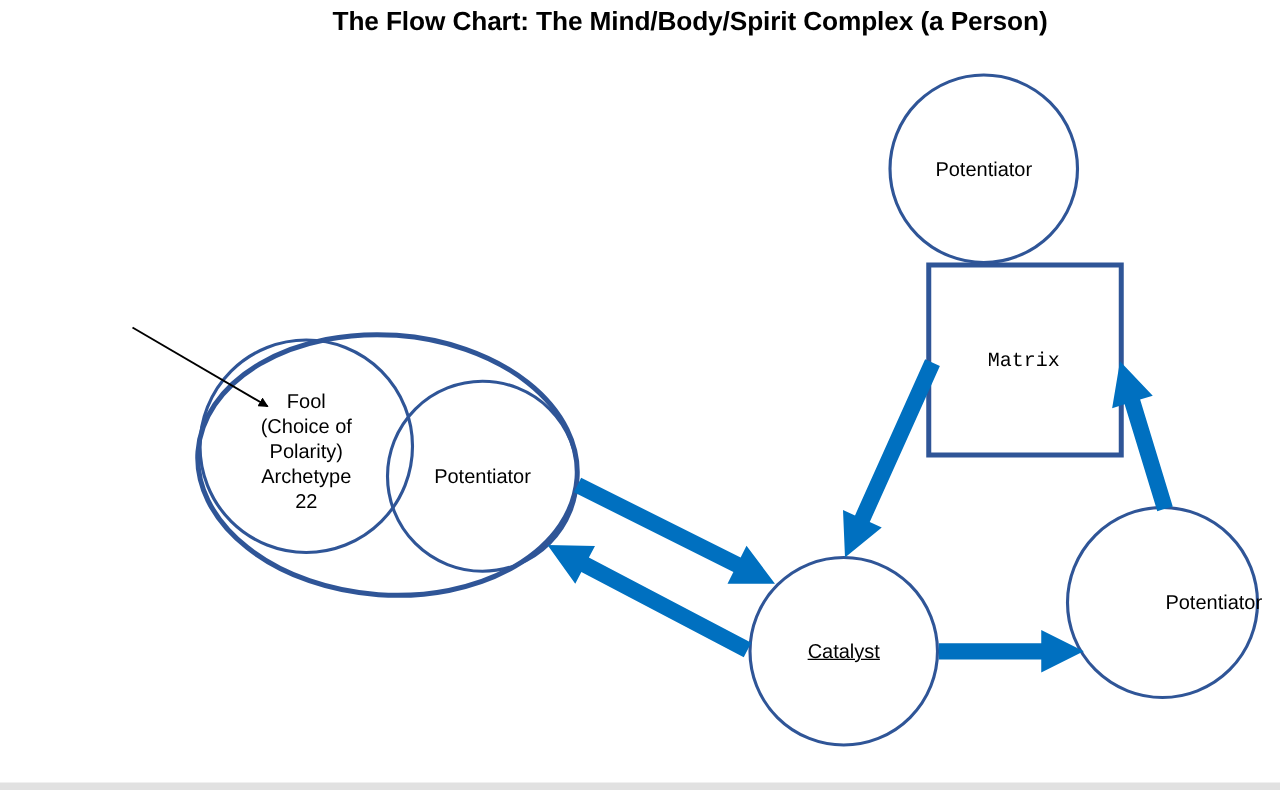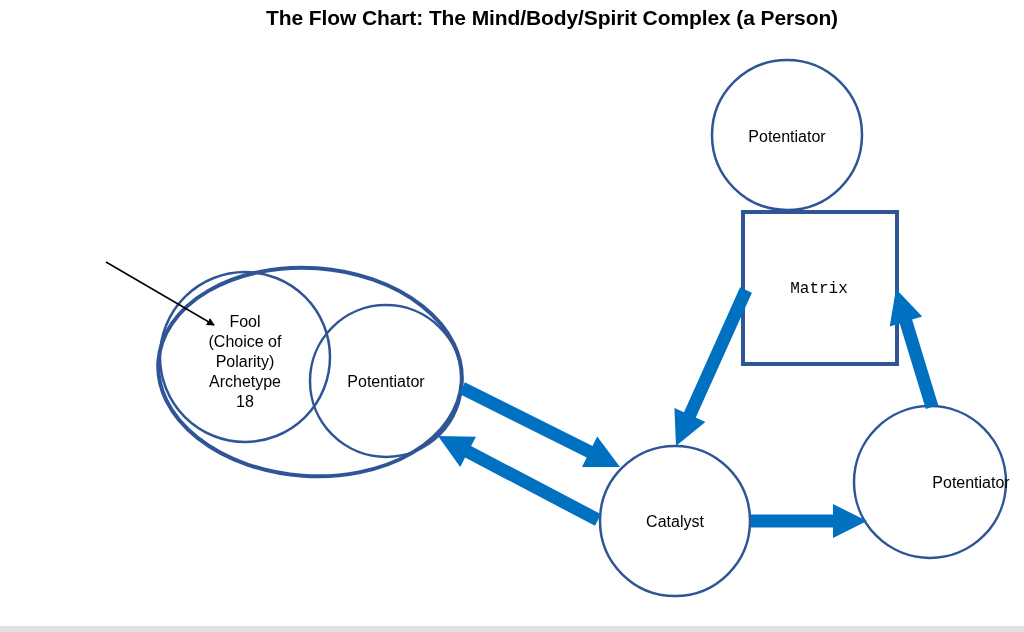--- a/index.html
+++ b/index.html
@@ -98,20 +98,20 @@
   <polygon class="block-arrow" points="751.0,527.5 833.0,527.5 833.0,538.0 867.0,521.0 833.0,504.0 833.0,514.5 751.0,514.5" fill="#0070C0"></polygon>
   <polygon class="block-arrow" points="938.2,405.1 912.1,319.6 922.2,316.6 896.0,289.0 889.7,326.5 899.7,323.4 925.8,408.9" fill="#0070C0"></polygon>
 
   <line x1="106" y1="262" x2="214" y2="325" stroke="#000" stroke-width="1.5" marker-end="url(#pointer-head)"></line>
 </svg>
 
 <div class="node-label" style="left:245px; top:362px;">Fool
 (Choice of
 Polarity)
 Archetype
-18</div>
+22</div>
 <div class="node-label" style="left:386px; top:382px;">Potentiator</div>
 <div class="node-label" style="left:787px; top:137px;">Potentiator</div>
 <div class="node-label" style="left:819px; top:289px;font-family:Liberation Mono, monospace;">Matrix</div>
-<div class="node-label" style="left:675px; top:522px;">Catalyst</div>
+<div class="node-label" style="left:675px; top:522px;text-decoration:underline;">Catalyst</div>
 <div class="node-label" style="left:930px; top:483px;margin-left:41px;">Potentiator</div>
 
 <div id="bottom-band" style="background: rgb(225, 225, 225);"></div>
 
 </body></html>

